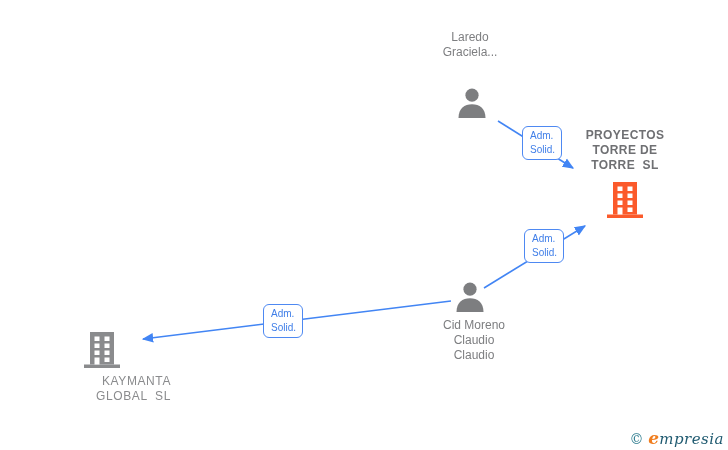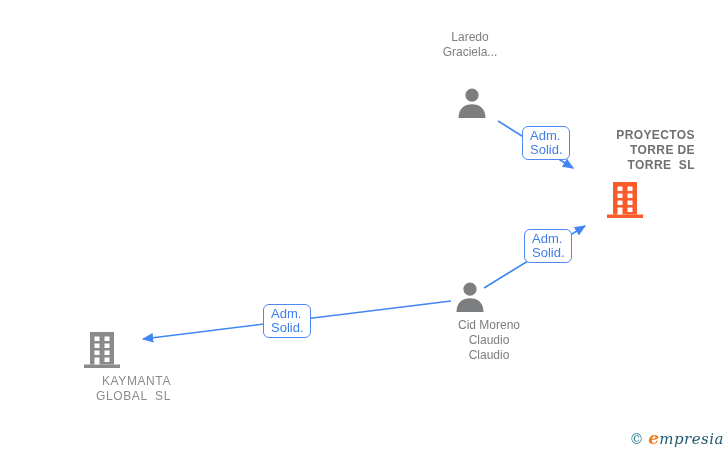--- a/index.html
+++ b/index.html
@@ -34,21 +34,21 @@
     letter-spacing: 0.6px;
   }
   .node-icon { position: absolute; cursor: pointer; }
   .edge-bubble {
     position: absolute;
     box-sizing: border-box;
     background: #ffffff;
     border: 1.5px solid #4e89f2;
     border-radius: 6px;
     color: #3f7ee8;
-    font-size: 13px;
+    font-size: 10px;
     line-height: 14px;
     padding: 2px 6px 2px 7px;
     text-align: left;
   }
   .watermark {
     position: absolute;
     right: 4px;
     bottom: 2px;
     font-family: "DejaVu Serif", serif;
     font-style: italic;
@@ -80,21 +80,21 @@
     <div>Laredo</div>
     <div>Graciela...</div>
   </div>
   <svg class="node-icon" style="left:456px; top:88px;" width="32" height="30" viewBox="0 0 32 30">
     <g fill="#7d7e80">
       <circle cx="16" cy="7.2" r="6.6"></circle>
       <path d="M2.5 30 C2.5 20.5 8.5 16.3 16 16.3 C23.5 16.3 29.5 20.5 29.5 30 Z"></path>
     </g>
   </svg>
 
-  <div class="node-label company-label-highlight" style="left:555px; top:128px; width:140px;text-align:right;">
+  <div class="node-label company-label-highlight" style="left:555px; top:128px; width:140px;">
     <div>PROYECTOS</div>
     <div>TORRE DE</div>
     <div>TORRE  SL</div>
   </div>
   <svg class="node-icon" style="left:606px; top:182px;" width="38" height="36" viewBox="0 0 38 36">
     <g fill="#fb5a2b">
       <rect x="1" y="32.5" width="36" height="3.5"></rect>
       <rect x="7" y="0" width="24" height="32.5"></rect>
     </g>
     <g fill="#ffffff">
@@ -108,21 +108,21 @@
       <rect x="21.5" y="25.5" width="5" height="4.5"></rect>
     </g>
   </svg>
 
   <svg class="node-icon" style="left:454px; top:282px;" width="32" height="30" viewBox="0 0 32 30">
     <g fill="#7d7e80">
       <circle cx="16" cy="7.2" r="6.6"></circle>
       <path d="M2.5 30 C2.5 20.5 8.5 16.3 16 16.3 C23.5 16.3 29.5 20.5 29.5 30 Z"></path>
     </g>
   </svg>
-  <div class="node-label" style="left:419px; top:318px; width:140px;">
+  <div class="node-label" style="left:404px; top:318px; width:140px;">
     <div>Cid Moreno</div>
     <div>Claudio</div>
     <div>Claudio</div>
   </div>
 
   <svg class="node-icon" style="left:83px; top:332px;" width="38" height="36" viewBox="0 0 38 36">
     <g fill="#8a8b8d">
       <rect x="1" y="32.5" width="36" height="3.5"></rect>
       <rect x="7" y="0" width="24" height="32.5"></rect>
     </g>

